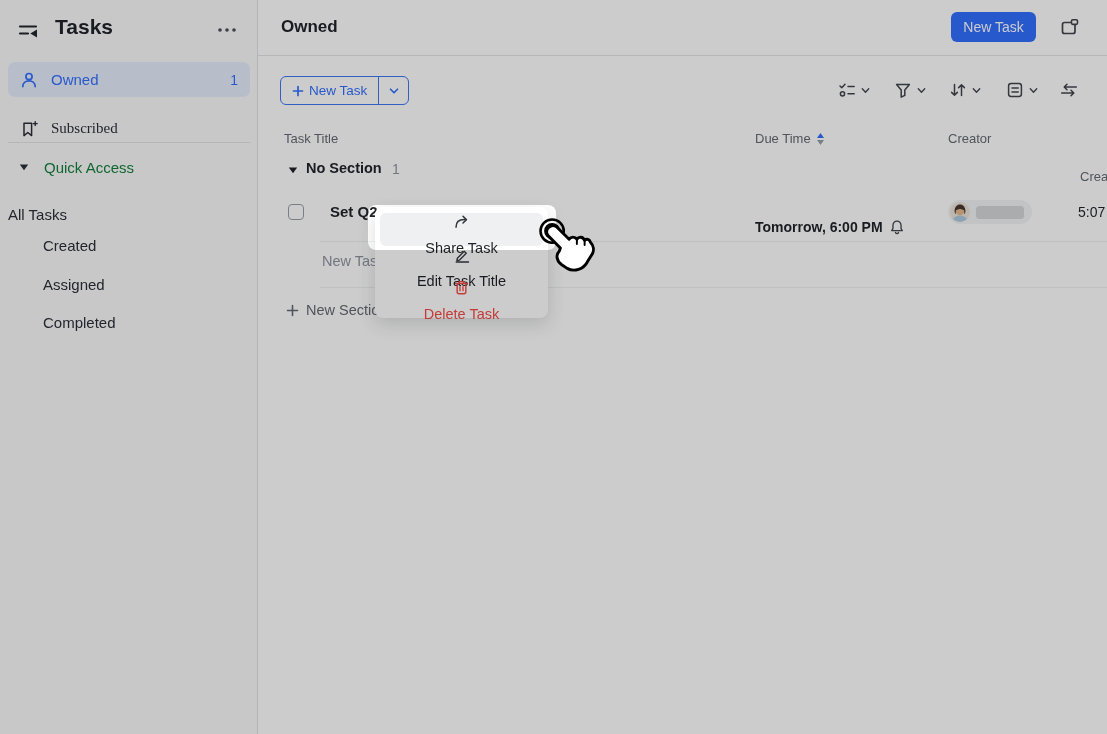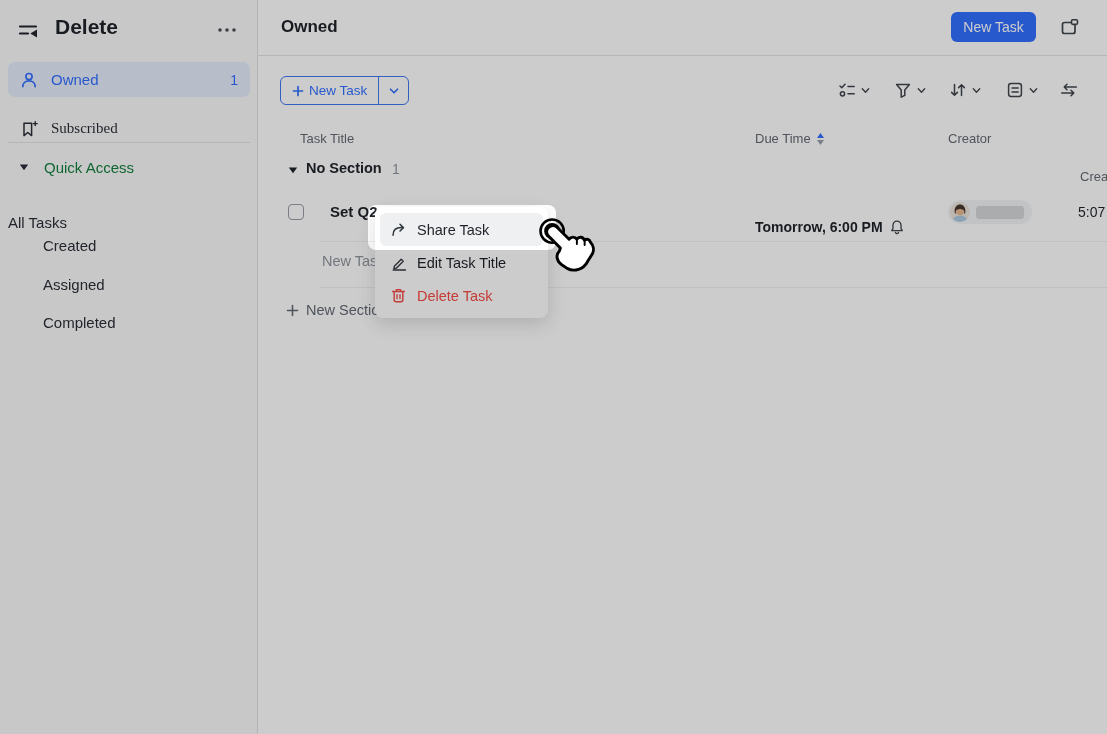--- a/index.html
+++ b/index.html
@@ -47,21 +47,21 @@
   .avatar { width:20px; height:20px; border-radius:50%; overflow:hidden; flex:none; }
   .redacted { width:48px; height:13px; background:#d5d7da; border-radius:3.5px; }
   .task-created { position:absolute; left:1078px; top:204px; font-size:14px; color:#1f2329; white-space:nowrap; }
 
   .row-line { position:absolute; left:320px; width:787px; height:1px; background:#eef0f2; }
   .ghost-task { position:absolute; left:322px; top:253px; font-size:14.5px; color:#8f959e; white-space:nowrap; cursor:text; }
   .new-section { position:absolute; left:286px; top:302px; display:flex; align-items:center; gap:7px; font-size:14.5px; color:#646a73; white-space:nowrap; cursor:pointer; }
 
   
   .ctx-menu { position:absolute; left:375px; top:207px; width:173px; padding:6px 5px; background:#fff; border-radius:8px; box-shadow:0 6px 18px rgba(31,35,41,.16); z-index:20; }
-  .ctx-item { height:33px; display:flex; align-items:center; gap:10px; padding:0 10px; font-size:14.5px; color:#1f2329; border-radius:6px; cursor:pointer; white-space:nowrap; }
+  .ctx-item { height:33px; display:flex; align-items:center; gap:10px; padding:0 10px; font-size:14.5px; color:#1f2329; border-radius:6px; cursor:pointer; white-space:nowrap;flex-direction:column; }
   .ctx-item.hl { background:#eef0f2; }
   .ctx-item.danger { color:#f54a45;align-items:center; }
 
   
   .spotlight { position:absolute; left:368px; top:205px; width:188px; height:45px; border-radius:8px; box-shadow:0 0 0 2000px rgba(0,0,0,0.20); z-index:40; pointer-events:none; }
   .tap-cursor { position:absolute; left:536px; top:216px; z-index:50; pointer-events:none; }
 
   svg { display:block; }
 </style>
 </head>
@@ -69,21 +69,21 @@
 
 <div id="app">
 
   <div class="sidebar">
     <span class="sb-logo">
       <svg width="24" height="24" viewBox="0 0 24 24">
           <path d="M4 8.5 H20 M4 15.5 H12" stroke="#23272c" stroke-width="2.2" stroke-linecap="round" fill="none"></path>
           <polygon points="21,11.4 21,19.6 14.3,15.5" fill="#23272c"></polygon>
         </svg>
     </span>
-    <div class="sb-title">Delete</div>
+    <div class="sb-title">Tasks</div>
     <span class="sb-more">
       <svg width="24" height="20" viewBox="0 0 24 20">
           <circle cx="5" cy="10" r="1.8" fill="#4a4e54"></circle>
           <circle cx="12" cy="10" r="1.8" fill="#4a4e54"></circle>
           <circle cx="19" cy="10" r="1.8" fill="#4a4e54"></circle>
         </svg>
     </span>
 
     <div class="sb-item sel" style="top:62px;">
       <span>
@@ -110,21 +110,21 @@
 
     <div class="qa-head">
       <span class="caret">
         <svg width="10" height="10" viewBox="0 0 10 10">
             <polygon points="0.8,2.6 9.2,2.6 5,8.2" fill="#2b2f36"></polygon>
           </svg>
       </span>
       <span class="lbl">Quick Access</span>
     </div>
 
-    <div class="qa-item" style="top:204px;padding-left:8px;">All Tasks</div>
+    <div class="qa-item" style="top:196px;padding-left:8px;">All Tasks</div>
     <div class="qa-item" style="top:227px;">Created</div>
     <div class="qa-item" style="top:266px;">Assigned</div>
     <div class="qa-item" style="top:304px;">Completed</div>
   </div>
 
   <div class="topbar"></div>
   <div class="page-title">Owned</div>
   <button class="newtask-primary">New Task</button>
   <span class="open-window">
     <svg width="22" height="22" viewBox="0 0 22 22" fill="none">
@@ -208,21 +208,21 @@
 
   <div class="tb-group" style="left:1060px;">
     <span>
       <svg width="18" height="18" viewBox="0 0 18 18" fill="none">
           <path d="M16.3 6 H4.2 M7 3.2 L4.2 6 L7 8.8" stroke="#41464d" stroke-width="1.5" stroke-linecap="round" stroke-linejoin="round"></path>
           <path d="M1.7 12 H13.8 M11 9.2 L13.8 12 L11 14.8" stroke="#41464d" stroke-width="1.5" stroke-linecap="round" stroke-linejoin="round"></path>
         </svg>
     </span>
   </div>
 
-  <div class="col-head" style="left:300px;">Task Title</div>
+  <div class="col-head" style="left:284px;">Task Title</div>
   <div class="col-head" style="left:755px; display:flex; align-items:center;">
     <span>Due Time</span>
     <span class="due-sort">
       <svg width="7" height="5" viewBox="0 0 7 5">
           <polygon points="3.5,0 7,5 0,5" fill="#3370ff"></polygon>
         </svg>
       <svg width="7" height="5" viewBox="0 0 7 5">
           <polygon points="0,0 7,0 3.5,5" fill="#9aa0a8"></polygon>
         </svg>
     </span>

